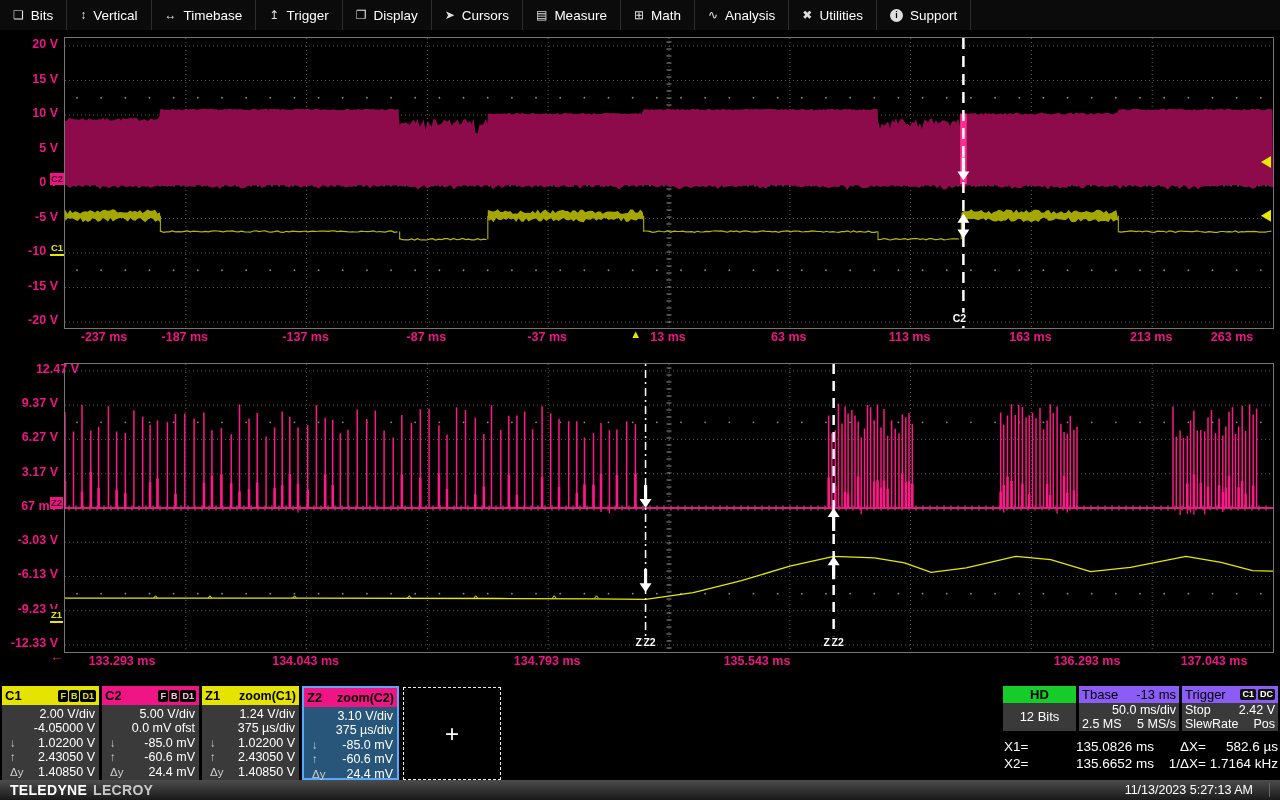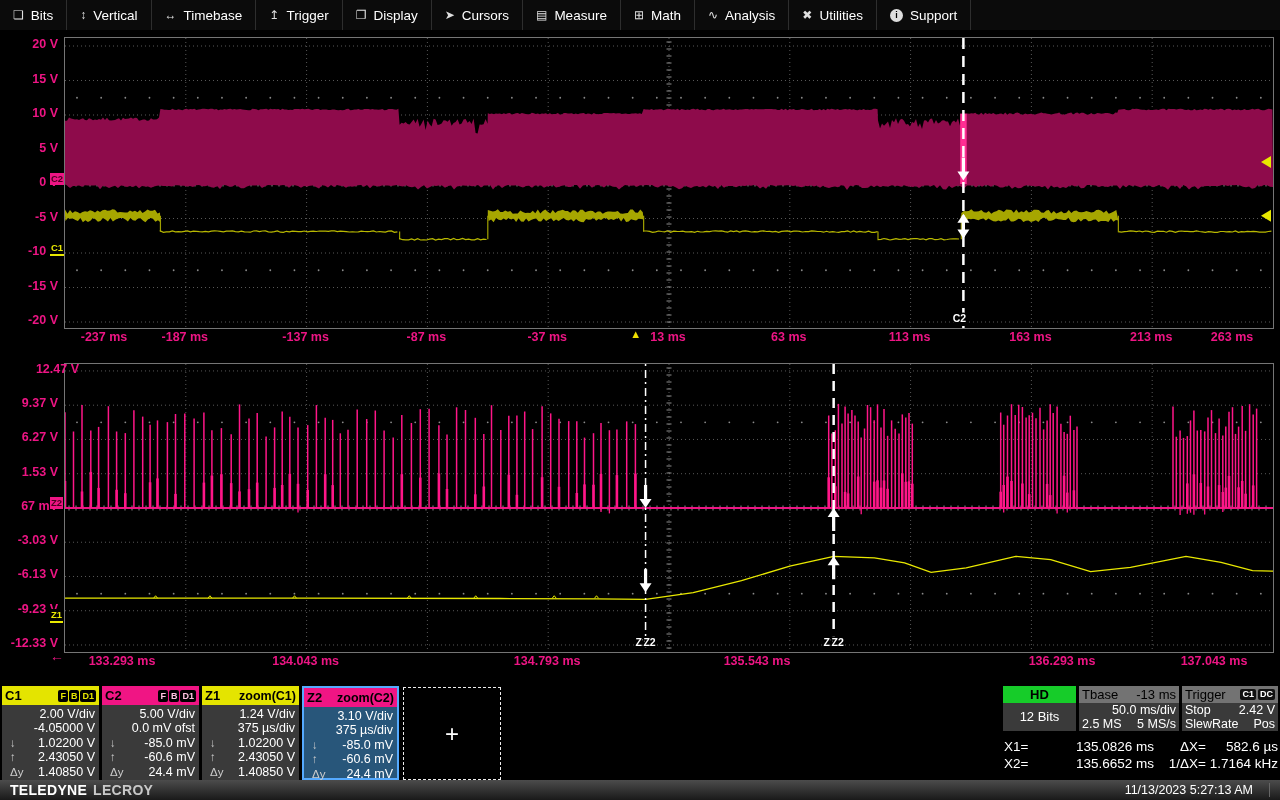--- a/index.html
+++ b/index.html
@@ -49,21 +49,21 @@
   #add-trace{position:absolute;left:403px;top:687px;width:96px;height:91px;border:1px dashed #eee;
     display:flex;align-items:center;justify-content:center;color:#fff;font-size:24px;font-weight:300}
   
   .stat{position:absolute;top:686px;background:#3a3a3a;box-sizing:border-box;color:#fff}
   #hd-box{left:1003px;width:73px;height:45px}
   #hd-head{background:#16cc29;color:#000;font-weight:bold;text-align:center;height:17px;
     font-size:13px;line-height:17px}
   #hd-body{text-align:center;font-size:13px;line-height:27px}
   #tbase-box{left:1079px;width:100px;height:45px}
   #trig-box{left:1182px;width:96px;height:45px}
-  .stat-head{background:#737373;color:#000;height:17px;display:flex;align-items:center;
+  .stat-head{background:#8b5cf6;color:#000;height:17px;display:flex;align-items:center;
     padding:0 3px;font-size:13px;box-sizing:border-box}
   .sh-val{margin-left:auto}
   .trig-badge{background:#111;color:#fff;font-size:9px;font-weight:bold;border-radius:2px;
     padding:0 2px;margin-left:2px;line-height:11px}
   .stat-body{font-size:12.5px;padding:1px 3px;line-height:13.5px}
   .sb-row{display:flex}
   .sb-right{margin-left:auto;text-align:right;width:100%}
   .sb-l{white-space:nowrap}
   .sb-r{margin-left:auto;white-space:nowrap}
   
@@ -1306,24 +1306,24 @@
 <div class="xlab" style="left: 608px; top: 330px;">13 ms</div>
 <div class="xlab" style="left: 728.8px; top: 330px;">63 ms</div>
 <div class="xlab" style="left: 849.6px; top: 330px;">113 ms</div>
 <div class="xlab" style="left: 970.4px; top: 330px;">163 ms</div>
 <div class="xlab" style="left: 1091.2px; top: 330px;">213 ms</div>
 <div class="xlab" style="left: 1172px; top: 330px;">263 ms</div>
 <div class="edge-arrow" style="left: 50px; top: 649px;">←</div>
 <div class="ylab" style="top: 361.947px; padding-left: 21px;">12.47 V</div>
 <div class="ylab" style="top: 396.202px;">9.37 V</div>
 <div class="ylab" style="top: 430.457px;">6.27 V</div>
-<div class="ylab" style="top: 464.712px;">1.53 V</div>
+<div class="ylab" style="top: 464.712px;">3.17 V</div>
 <div class="ylab" style="top: 499px;">67 mV</div>
 <div class="ylab" style="top: 533.222px;">-3.03 V</div>
 <div class="ylab" style="top: 567.477px;">-6.13 V</div>
 <div class="ylab" style="top: 601.732px;">-9.23 V</div>
 <div class="ylab" style="top: 635.987px;">-12.33 V</div>
 <div class="xlab" style="left: 62px; top: 654px;">133.293 ms</div>
 <div class="xlab" style="left: 245.6px; top: 654px;">134.043 ms</div>
 <div class="xlab" style="left: 487.2px; top: 654px;">134.793 ms</div>
 <div class="xlab" style="left: 697px; top: 654px;">135.543 ms</div>
-<div class="xlab" style="left: 1002px; top: 654px;">136.293 ms</div>
+<div class="xlab" style="left: 1027px; top: 654px;">136.293 ms</div>
 <div class="xlab" style="left: 1154px; top: 654px;">137.043 ms</div>
 
 </body></html>

